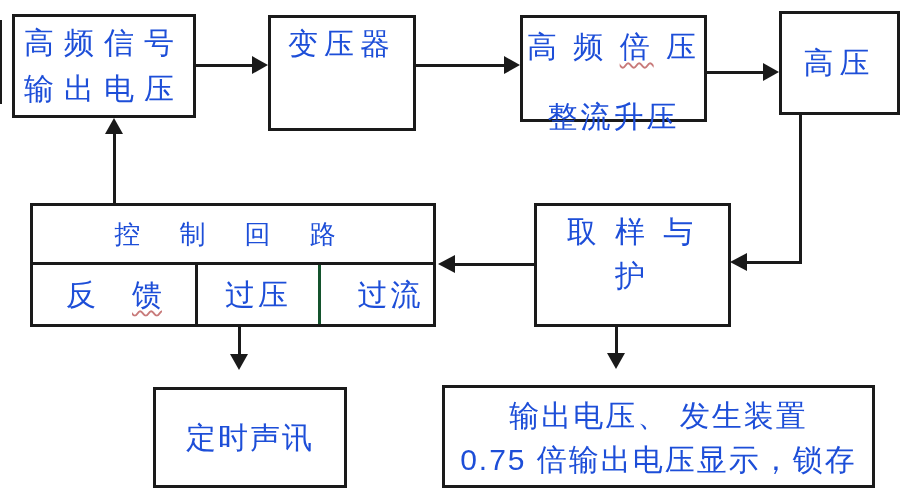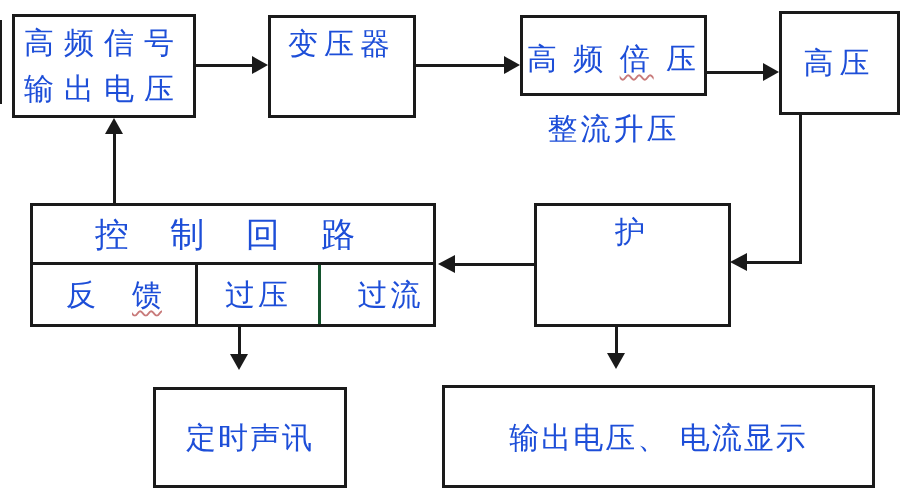--- a/index.html
+++ b/index.html
@@ -32,31 +32,31 @@
   .squig{
     text-decoration-line:underline;
     text-decoration-style:wavy;
     text-decoration-color:#c87a7a;
     text-decoration-thickness:2px;
     text-underline-offset:5px;
   }
   
   #box-signal{left:12px;top:14px;width:184px;height:104px;letter-spacing:10px;line-height:46px;}
   
-  #box-transformer{left:268px;top:15px;width:148px;height:103px;letter-spacing:6px;padding-top:4px;}
+  #box-transformer{left:268px;top:15px;width:148px;height:116px;letter-spacing:6px;padding-top:4px;}
   
-  #box-multiplier{left:520px;top:15px;width:187px;height:81px;letter-spacing:4px;line-height:42px;padding-top:20px;}
+  #box-multiplier{left:520px;top:15px;width:187px;height:107px;letter-spacing:4px;line-height:42px;padding-top:8px;}
   
   #box-hvout{left:779px;top:11px;width:121px;height:104px;letter-spacing:6px;}
   
   #box-control{left:30px;top:203px;width:406px;height:124px;}
   #control-header{
     height:59px;box-sizing:border-box;border-bottom:3px solid #1a1a1a;
     display:flex;align-items:center;justify-content:center;
-    letter-spacing:16px;font-size:34px;
+    letter-spacing:16px;font-size:26px;
   }
   #control-cells{display:flex;height:59px;}
   .ccell{box-sizing:border-box;display:flex;align-items:center;justify-content:center;font-size:30px;}
   #cell-feedback{width:165px;border-right:3px solid #1a1a1a;}
   #cell-feedback .gap{margin-left:36px;}
   #cell-overvolt{width:123px;border-right:3px solid #14532d;letter-spacing:3px;}
   #cell-overcurr{flex:1;letter-spacing:3px;padding-left:27px;}
   
   #box-sampling{left:534px;top:203px;width:197px;height:124px;letter-spacing:5px;overflow:hidden;padding-top:4px;}
   
@@ -95,29 +95,31 @@
       <div class="ccell" id="cell-feedback">
         <span>反</span>
         <span class="gap squig">馈</span>
       </div>
       <div class="ccell" id="cell-overvolt">过压</div>
       <div class="ccell" id="cell-overcurr">过流</div>
     </div>
   </div>
 
   <div class="box" id="box-sampling">
+    <div>取 样 与</div>
     <div>护</div>
   </div>
 
   <div class="box center-col" id="box-alarm">
     <div>定时声讯</div>
   </div>
 
   <div class="box center-col" id="box-display">
-    <div>输出电压、 电流显示</div>
+    <div>输出电压、 发生装置</div>
+    <div>0.75 倍输出电压显示，锁存</div>
   </div>
 
   <div class="hline" style="left:196px;top:64px;width:57px;"></div>
   <div class="arrow right" style="left:252px;top:56px;"></div>
 
   <div class="hline" style="left:416px;top:64px;width:89px;"></div>
   <div class="arrow right" style="left:504px;top:56px;"></div>
 
   <div class="hline" style="left:707px;top:71px;width:57px;"></div>
   <div class="arrow right" style="left:763px;top:63px;"></div>

